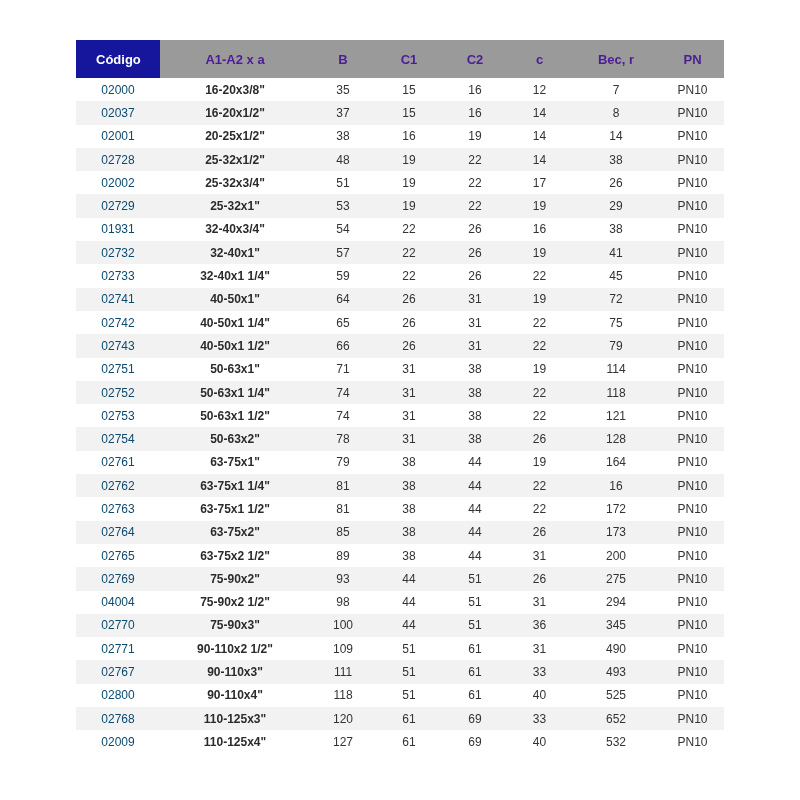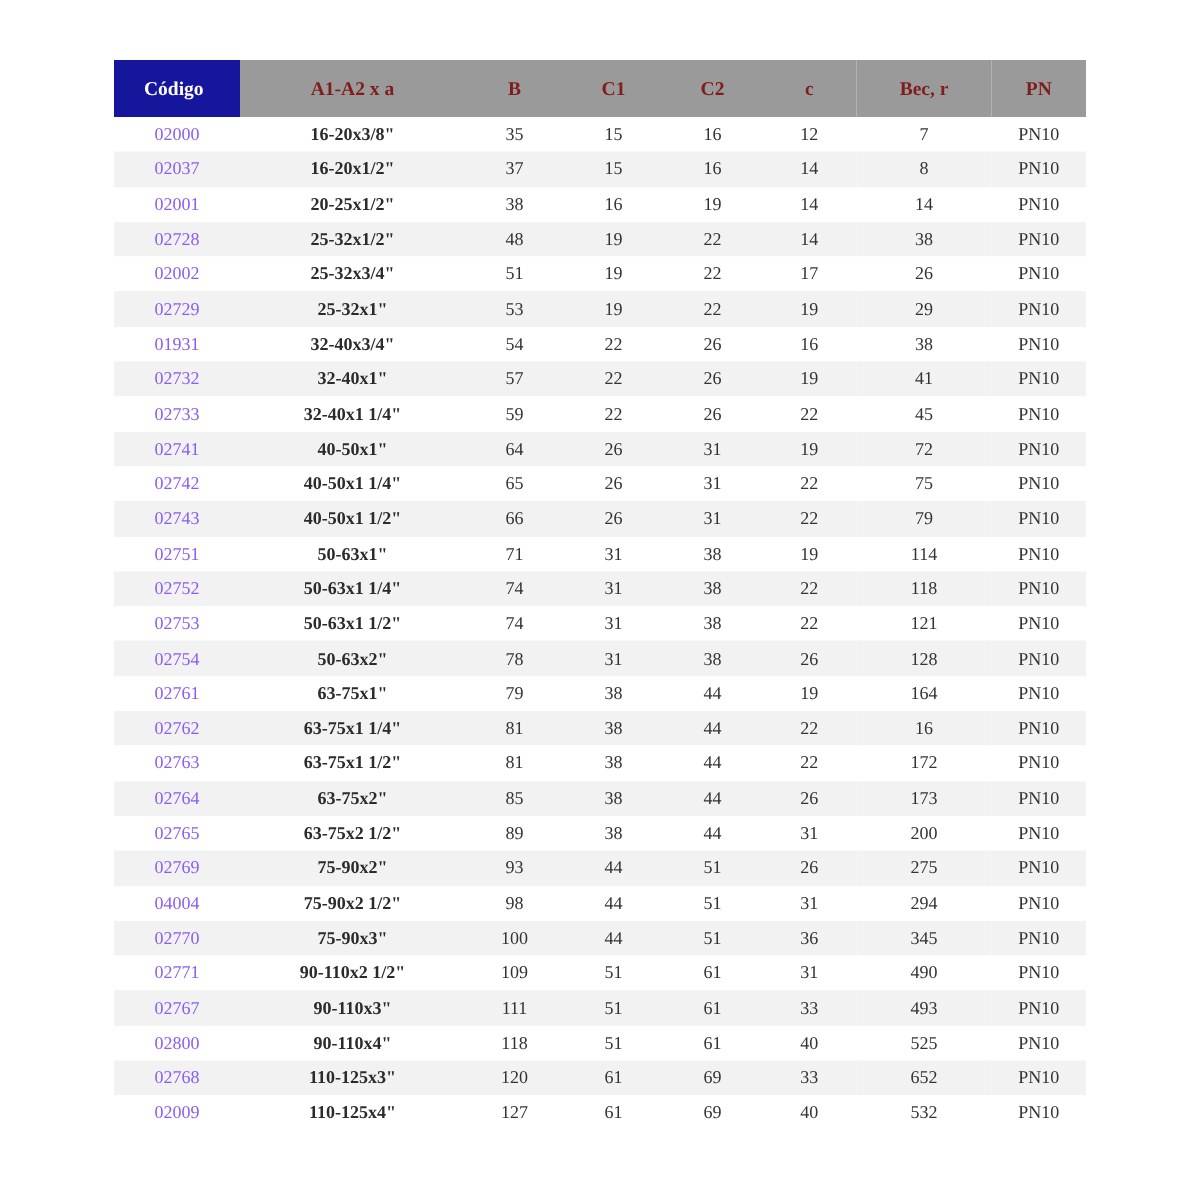--- a/index.html
+++ b/index.html
@@ -9,36 +9,35 @@
     height: 800px;
     background: #ffffff;
     font-family: "Liberation Sans", sans-serif;
   }
   .page {
     position: relative;
     width: 800px;
     height: 800px;
     background: #ffffff;
     box-sizing: border-box;
-    font-family: Liberation Serif, serif;
   }
   .table-wrap {
     position: absolute;
     left: 76px;
     top: 40px;
     width: 648px;
   }
   table.spec {
     border-collapse: collapse;
     width: 648px;
     table-layout: fixed;
   }
   table.spec thead th {
     background: #9a9a9a;
-    color: #7f1d1d;
+    color: #4c1d95;
     font-size: 13px;
     font-weight: bold;
     height: 38px;
     padding: 0 6px;
     text-align: center;
     vertical-align: middle;
     border: none;
     white-space: nowrap;
   }
   table.spec thead th.first {
@@ -52,21 +51,21 @@
     color: #333333;
     height: 23.3px;
     text-align: center;
     vertical-align: middle;
     padding: 0 4px;
     border: none;
     white-space: nowrap;
   }
   table.spec tbody tr.odd td { background: #ffffff; }
   table.spec tbody tr.even td { background: #f2f2f2; }
-  table.spec tbody td.code { color: #8b5cf6; }
+  table.spec tbody td.code { color: #0c4a6e; }
   table.spec tbody td.size { font-weight: bold; color: #2b2b2b; }
 
   
   col.c-codigo { width: 84px; }
   col.c-size   { width: 150px; }
   col.c-b      { width: 66px; }
   col.c-c1     { width: 66px; }
   col.c-c2     { width: 66px; }
   col.c-c      { width: 63px; }
   col.c-bec    { width: 90px; }

